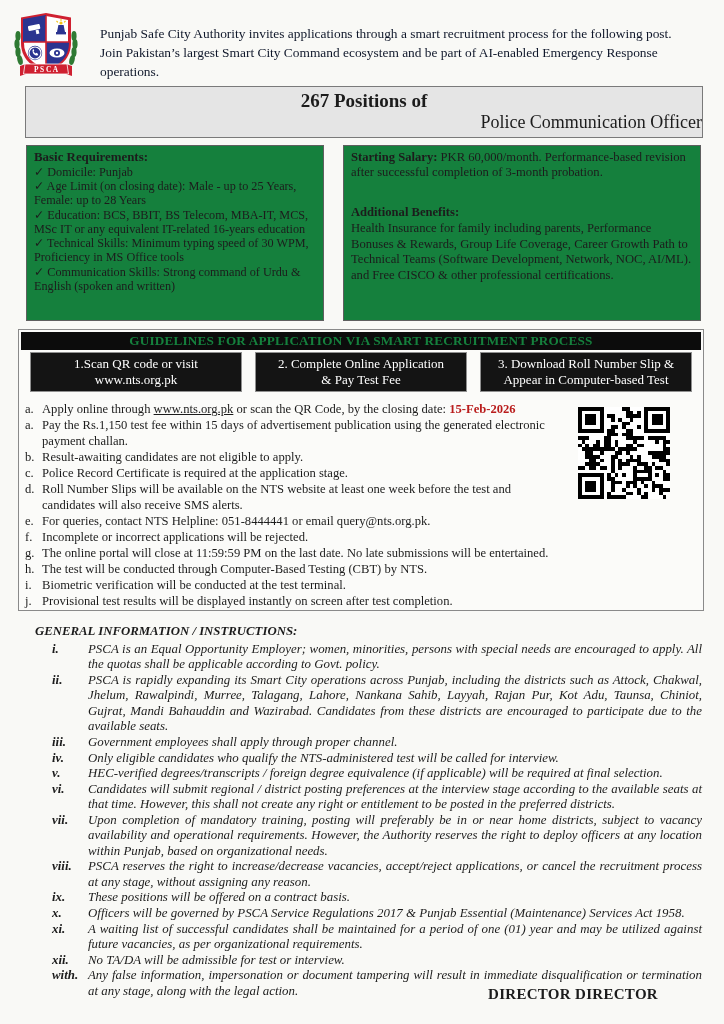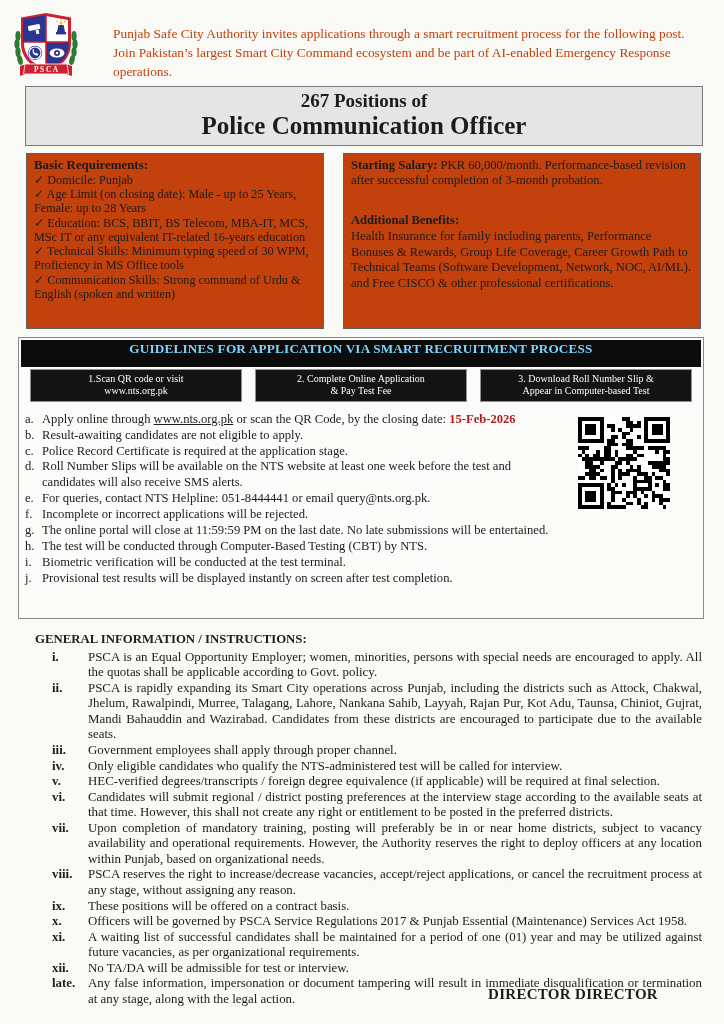--- a/index.html
+++ b/index.html
@@ -10,74 +10,74 @@
     background:#f9f9f6;
     box-sizing:border-box;
     font-family:"Liberation Serif", serif;
     color:#1c1c1c;
     overflow:hidden;
   }
   
   .header{display:flex;padding:10px 20px 0 12px;}
   .logo{width:68px;height:72px;flex:none;}
   .intro{
-    margin-left:33px;padding-top:14px;
-    font-size:13.4px;line-height:1.42;color:#c2410c;
+    margin-left:20px;padding-top:14px;
+    font-size:13.4px;line-height:1.42;color:#0f172a;
     max-width:588px;
   }
   
   .title-box{
     margin:4px 21px 0 25px;
     border:1.5px solid #7a7a7a;
     text-align:center;padding:3px 0 4px;
     background:#e5e5e5;
   }
   .title-line1{font-size:19px;font-weight:bold;}
-  .title-line2{font-size:25px;font-weight:bold;line-height:1.15;}
+  .title-line2{font-size:18px;font-weight:normal;line-height:1.15;text-align:right;}
   
   .cols{display:flex;gap:19px;margin:7px 23px 0 26px;align-items:stretch;}
   .box{
     border:1.5px solid #5f5f5f;
     padding:4px 7px 21px;
     box-sizing:border-box;
-    background:#c2410c;
+    background:#15803d;
     min-height:176px;
   }
   .box-left{width:298px;flex:none;font-size:12.2px;line-height:1.17;}
   .box-right{flex:1;font-size:12.6px;line-height:1.25;}
   .box-heading{font-weight:bold;font-size:12.9px;}
   .req-item{margin:0;}
   .benefits-heading{font-weight:bold;margin-top:24px;}
   
   .gbox{
     margin:8px 20px 0 18px;
     border:1.5px solid #8a8a8a;
     height:282px;overflow:hidden;
     box-sizing:border-box;background:#fbfbf9;
   }
   .gbanner{
-    margin:2px;background:#0c0c0c;color:#7dd3fc;
+    margin:2px;background:#0c0c0c;color:#15803d;
     text-align:center;font-weight:bold;font-size:13.2px;
-    padding:1px 0 10px;letter-spacing:.2px;
+    padding:1px 0 1px;letter-spacing:.2px;
   }
   .steps{display:flex;gap:13px;margin:2px 11px 6px;}
   .step-box{
     flex:1;background:#141414;color:#fff;
     border:1.5px solid #909090;
-    text-align:center;font-size:10px;line-height:1.24;
+    text-align:center;font-size:13px;line-height:1.24;
     padding:3px 2px;
   }
   .glist{padding:4px 8px 6px 6px;font-size:12.6px;line-height:1.27;}
   .qr{float:right;width:94px;height:92px;margin:5px 24px 4px 10px;}
   .g-item{padding-left:17px;text-indent:-17px;}
   .g-lbl{display:inline-block;width:17px;text-indent:0;}
   .link{color:#1c1c1c;text-decoration:underline;cursor:pointer;}
   .date-red{font-weight:bold;}
   
-  .general{margin:13px 22px 0 22px;}
+  .general{margin:13px 22px 0 22px;font-style:italic;}
   .general-heading{font-weight:bold;font-size:12.8px;margin:0 0 3px 13px;}
   .gen-item{
     padding-left:36px;text-indent:-36px;
     text-align:justify;font-size:12.9px;line-height:1.205;margin-left:30px;
   }
   .gen-lbl{display:inline-block;width:36px;text-indent:0;font-weight:bold;}
   
   .footer{
     position:absolute;right:66px;top:986px;
     font-weight:bold;font-size:15px;letter-spacing:.3px;
@@ -401,20 +401,21 @@
           <rect x="2" y="2" width="3" height="3" fill="#000"></rect>
           <rect x="18" y="0" width="7" height="7" fill="#000"></rect>
           <rect x="19" y="1" width="5" height="5" fill="#fff"></rect>
           <rect x="20" y="2" width="3" height="3" fill="#000"></rect>
           <rect x="0" y="18" width="7" height="7" fill="#000"></rect>
           <rect x="1" y="19" width="5" height="5" fill="#fff"></rect>
           <rect x="2" y="20" width="3" height="3" fill="#000"></rect>
         </svg>
       <div class="g-item"><span class="g-lbl">a.</span><span>Apply online through </span><span class="link">www.nts.org.pk</span><span> or scan the QR Code, by the closing date: </span><span class="date-red" style="color:#b91c1c">15-Feb-2026</span></div>
       <div>
+          <div class="g-item"><span class="g-lbl">a.</span>Pay the Rs.1,150 test fee within 15 days of advertisement publication using the generated electronic payment challan.</div>
           <div class="g-item"><span class="g-lbl">b.</span>Result-awaiting candidates are not eligible to apply.</div>
           <div class="g-item"><span class="g-lbl">c.</span>Police Record Certificate is required at the application stage.</div>
           <div class="g-item"><span class="g-lbl">d.</span>Roll Number Slips will be available on the NTS website at least one week before the test and candidates will also receive SMS alerts.</div>
           <div class="g-item"><span class="g-lbl">e.</span>For queries, contact NTS Helpline: 051-8444441 or email query@nts.org.pk.</div>
           <div class="g-item"><span class="g-lbl">f.</span>Incomplete or incorrect applications will be rejected.</div>
           <div class="g-item"><span class="g-lbl">g.</span>The online portal will close at 11:59:59 PM on the last date. No late submissions will be entertained.</div>
           <div class="g-item"><span class="g-lbl">h.</span>The test will be conducted through Computer-Based Testing (CBT) by NTS.</div>
           <div class="g-item"><span class="g-lbl">i.</span>Biometric verification will be conducted at the test terminal.</div>
           <div class="g-item"><span class="g-lbl">j.</span>Provisional test results will be displayed instantly on screen after test completion.</div>
         </div>
@@ -429,19 +430,19 @@
         <div class="gen-item"><span class="gen-lbl">iii.</span>Government employees shall apply through proper channel.</div>
         <div class="gen-item"><span class="gen-lbl">iv.</span>Only eligible candidates who qualify the NTS-administered test will be called for interview.</div>
         <div class="gen-item"><span class="gen-lbl">v.</span>HEC-verified degrees/transcripts / foreign degree equivalence (if applicable) will be required at final selection.</div>
         <div class="gen-item"><span class="gen-lbl">vi.</span>Candidates will submit regional / district posting preferences at the interview stage according to the available seats at that time. However, this shall not create any right or entitlement to be posted in the preferred districts.</div>
         <div class="gen-item"><span class="gen-lbl">vii.</span>Upon completion of mandatory training, posting will preferably be in or near home districts, subject to vacancy availability and operational requirements. However, the Authority reserves the right to deploy officers at any location within Punjab, based on organizational needs.</div>
         <div class="gen-item"><span class="gen-lbl">viii.</span>PSCA reserves the right to increase/decrease vacancies, accept/reject applications, or cancel the recruitment process at any stage, without assigning any reason.</div>
         <div class="gen-item"><span class="gen-lbl">ix.</span>These positions will be offered on a contract basis.</div>
         <div class="gen-item"><span class="gen-lbl">x.</span>Officers will be governed by PSCA Service Regulations 2017 &amp; Punjab Essential (Maintenance) Services Act 1958.</div>
         <div class="gen-item"><span class="gen-lbl">xi.</span>A waiting list of successful candidates shall be maintained for a period of one (01) year and may be utilized against future vacancies, as per organizational requirements.</div>
         <div class="gen-item"><span class="gen-lbl">xii.</span>No TA/DA will be admissible for test or interview.</div>
-        <div class="gen-item"><span class="gen-lbl">late.</span>Any false information, impersonation or document tampering will result in immediate disqualification or termination at any stage, along with the legal action.</div>
+        <div class="gen-item"><span class="gen-lbl">with.</span>Any false information, impersonation or document tampering will result in immediate disqualification or termination at any stage, along with the legal action.</div>
       </div>
   </div>
 
   <div class="footer">DIRECTOR DIRECTOR</div>
 
 </div>
 
 </body></html>

